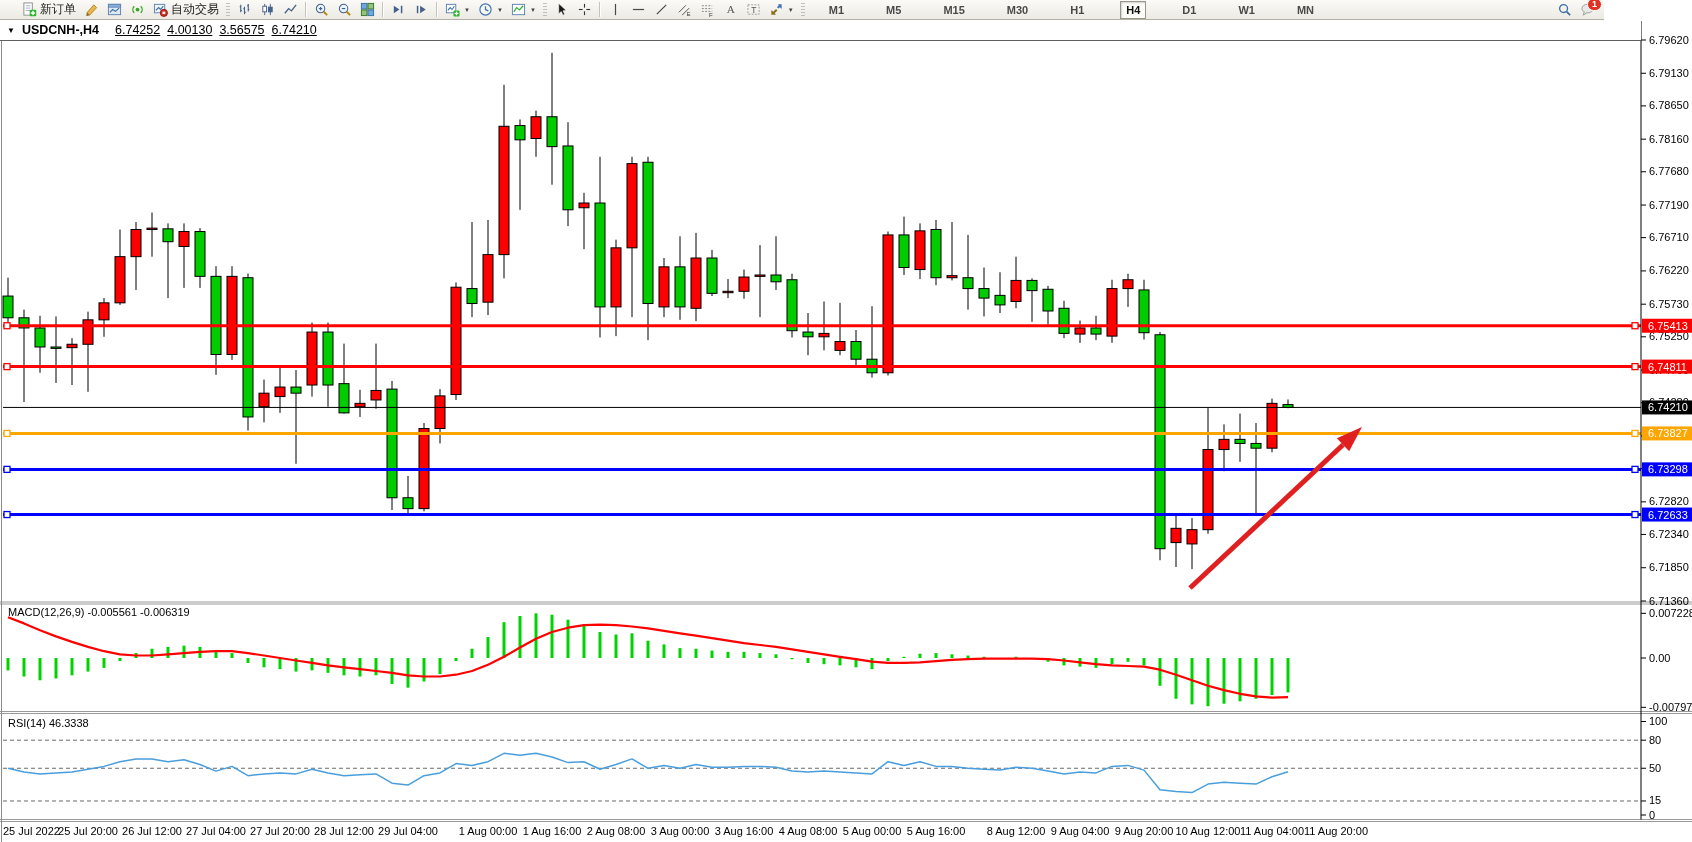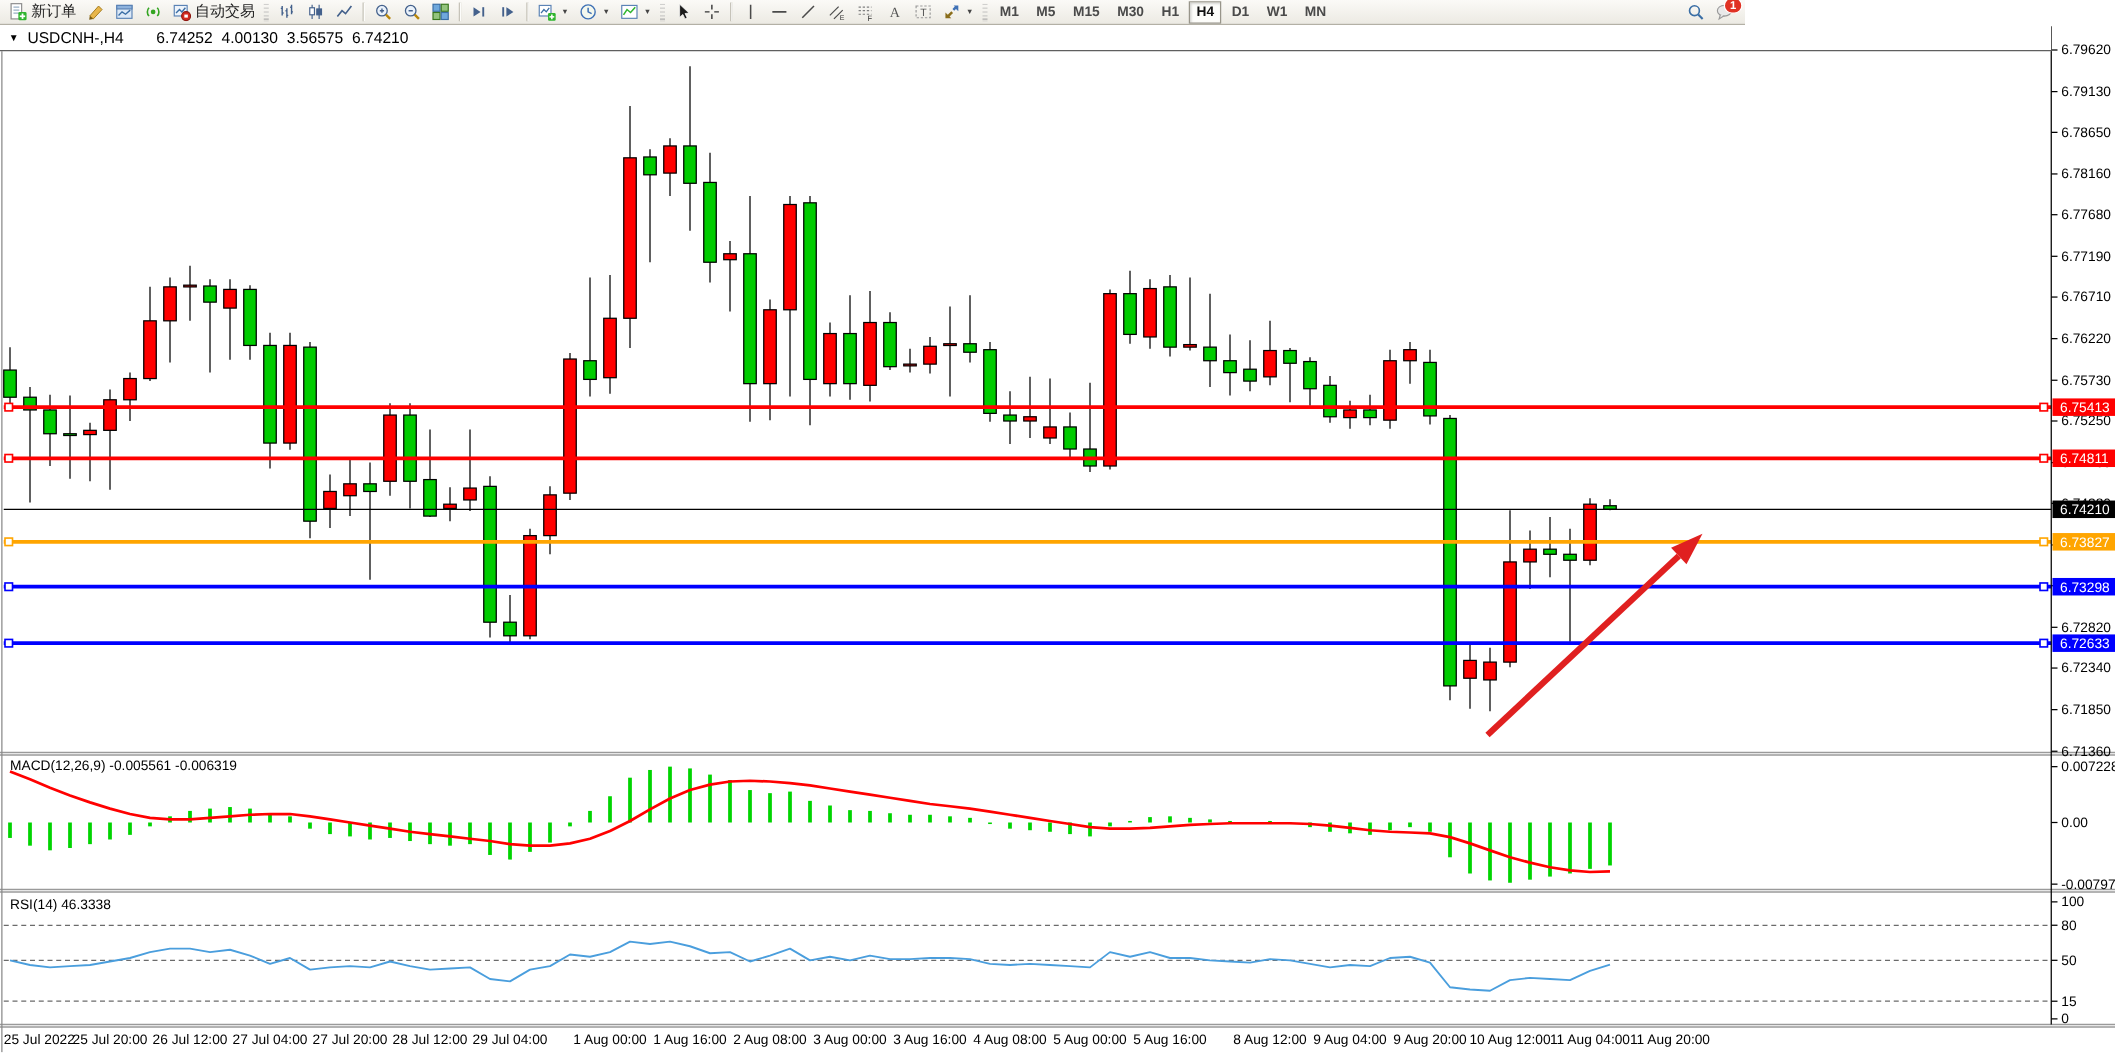--- a/index.html
+++ b/index.html
@@ -1,42 +1,42 @@
 <!DOCTYPE html>
 <html><head>
 <meta charset="utf-8">
 <style>
   html,body{margin:0;padding:0;background:#fff;}
   body{width:1692px;height:842px;overflow:hidden;font-family:"Liberation Sans",sans-serif;}
   .app{position:relative;width:1692px;height:842px;background:#fff;}
   #chart-svg{position:absolute;left:0;top:0;}
   
-  .toolbar{position:absolute;top:0;left:0;width:1396px;height:20px;z-index:10;
+  .toolbar{position:absolute;top:0;left:0;width:1604px;height:20px;z-index:10;
     background:linear-gradient(#fbfaf7,#eceae3);border-bottom:1px solid #b3b0a5;
-    display:flex;align-items:center;padding-left:3px;box-sizing:border-box;}
+    display:flex;align-items:center;padding-left:18px;box-sizing:border-box;}
   .tb-group{display:flex;align-items:center;height:20px;}
   .tb-sep{width:1px;height:15px;background:#c6c3b9;border-right:1px solid #fdfdfb;margin:0 3px;}
   .tb-grip{width:4px;height:14px;margin:0 3px;background-image:repeating-linear-gradient(#aaa 0 1px,transparent 1px 3px);background-size:1px 100%;background-repeat:repeat-x;opacity:.7;}
   .tb-btn{display:flex;align-items:center;gap:3px;height:18px;padding:0 3px;border:1px solid transparent;
     background:transparent;font:12px "Liberation Sans",sans-serif;color:#222;cursor:default;white-space:nowrap;}
   .tb-btn svg{width:15px;height:15px;display:block;}
   .caret{font-size:6px;color:#444;margin-left:1px;line-height:1;}
-  .tf-btn{font:bold 11px "Liberation Sans",sans-serif;color:#4a4a4a;padding:2px 5px;margin:0 1px;border:1px solid transparent;background:transparent;}
+  .tf-btn{font:bold 11px "Liberation Sans",sans-serif;color:#4a4a4a;padding:2px 5px;margin:0 15px;border:1px solid transparent;background:transparent;}
   .tf-btn.active{background:#fdfdfa;border:1px solid #98958a;box-shadow:inset 1px 1px 2px rgba(0,0,0,.18);color:#111;}
   .toolbar-right{margin-left:auto;display:flex;align-items:center;gap:8px;padding-right:8px;}
   .icon-wrap{position:relative;display:flex;align-items:center;}
   .badge{position:absolute;top:-4px;right:-6px;background:#e03224;color:#fff;font:bold 9px "Liberation Sans",sans-serif;
     border-radius:8px;padding:1px 4px;border:1px solid #fff;line-height:1;}
   
   .chart-title{position:absolute;top:20px;left:0;width:1641px;height:21px;background:#fff;z-index:5;
     border-bottom:1px solid #5f5f5f;display:flex;align-items:center;padding-left:7px;box-sizing:border-box;
     font:12.5px "Liberation Sans",sans-serif;color:#000;}
   .collapse{font-size:8px;margin-right:7px;color:#000;}
-  .chart-title .sym{margin-right:26px;}
-  .chart-title .q{margin-right:7px;}
+  .chart-title .sym{margin-right:16px;font-weight:bold;}
+  .chart-title .q{margin-right:7px;text-decoration:underline;}
 </style>
 </head>
 <body>
 
 <div class="app">
 
   <svg id="chart-svg" width="1692" height="842" viewBox="0 0 1692 842">
       <rect x="0" y="0" width="1692" height="842" fill="#ffffff"></rect>
       <line x1="0" y1="602" x2="1692" y2="602" stroke="#9a9a9a" stroke-width="1.2"></line>
       <line x1="0" y1="604" x2="1692" y2="604" stroke="#9a9a9a" stroke-width="1.2"></line>

